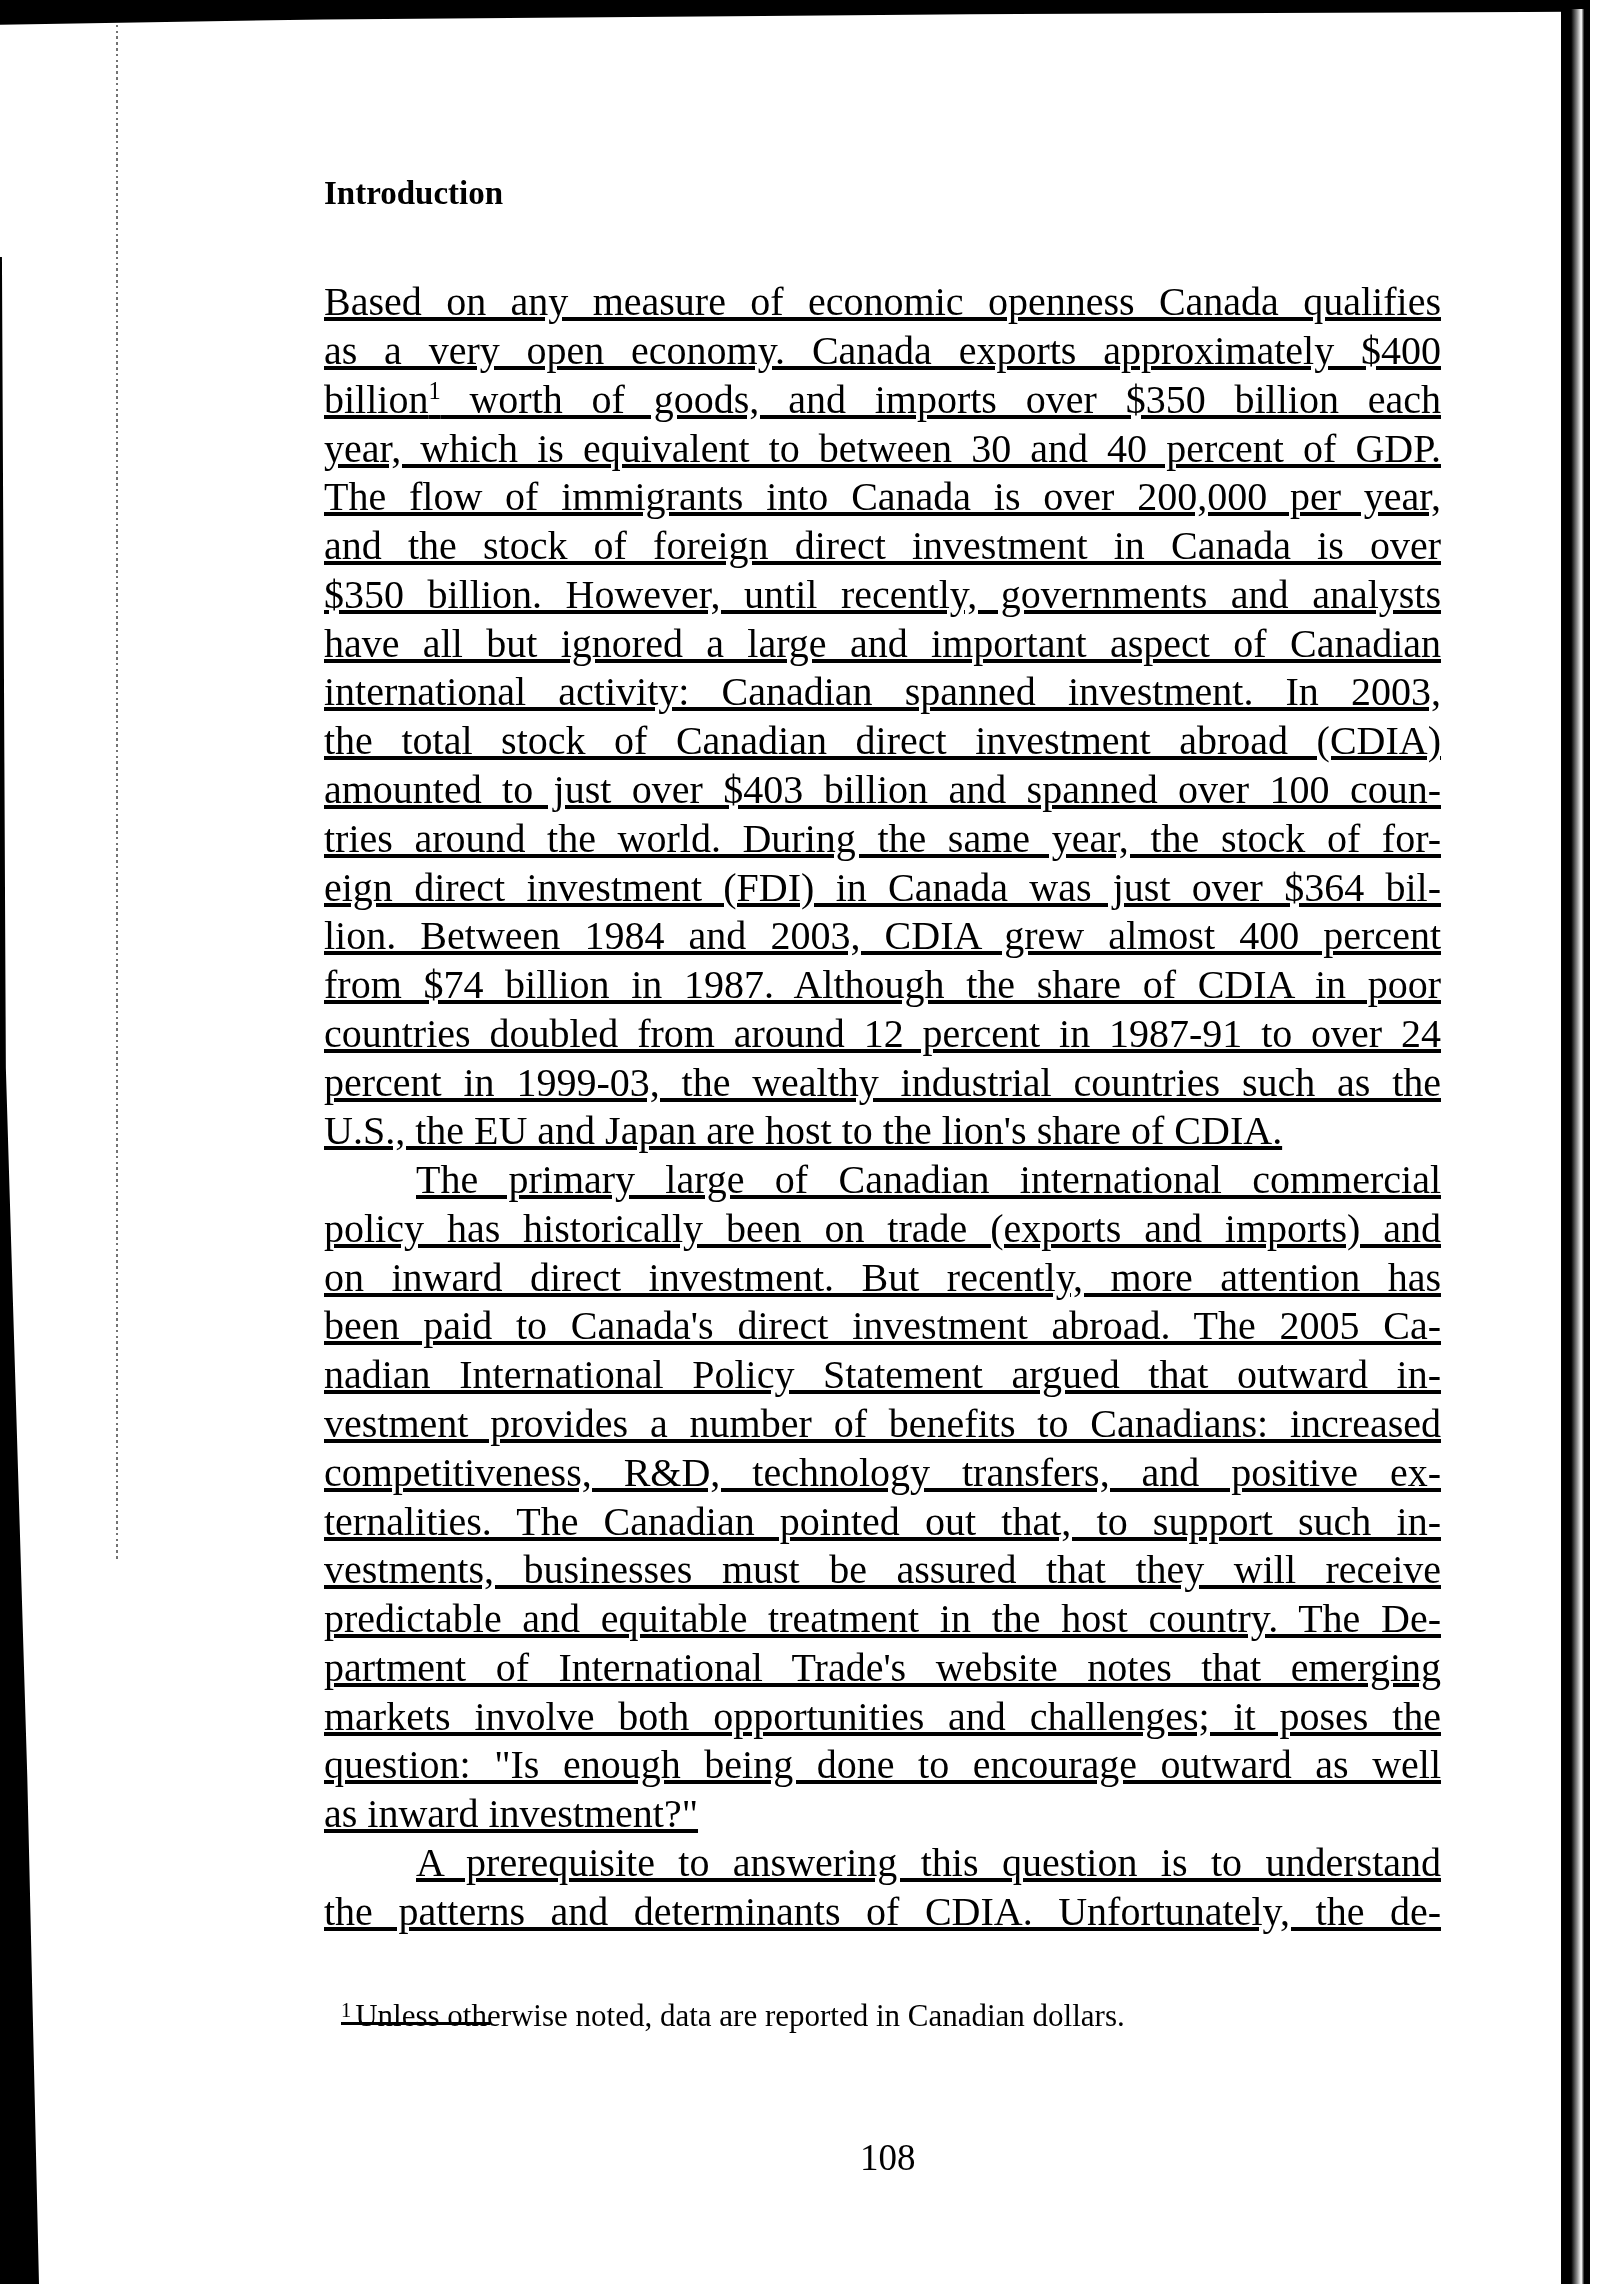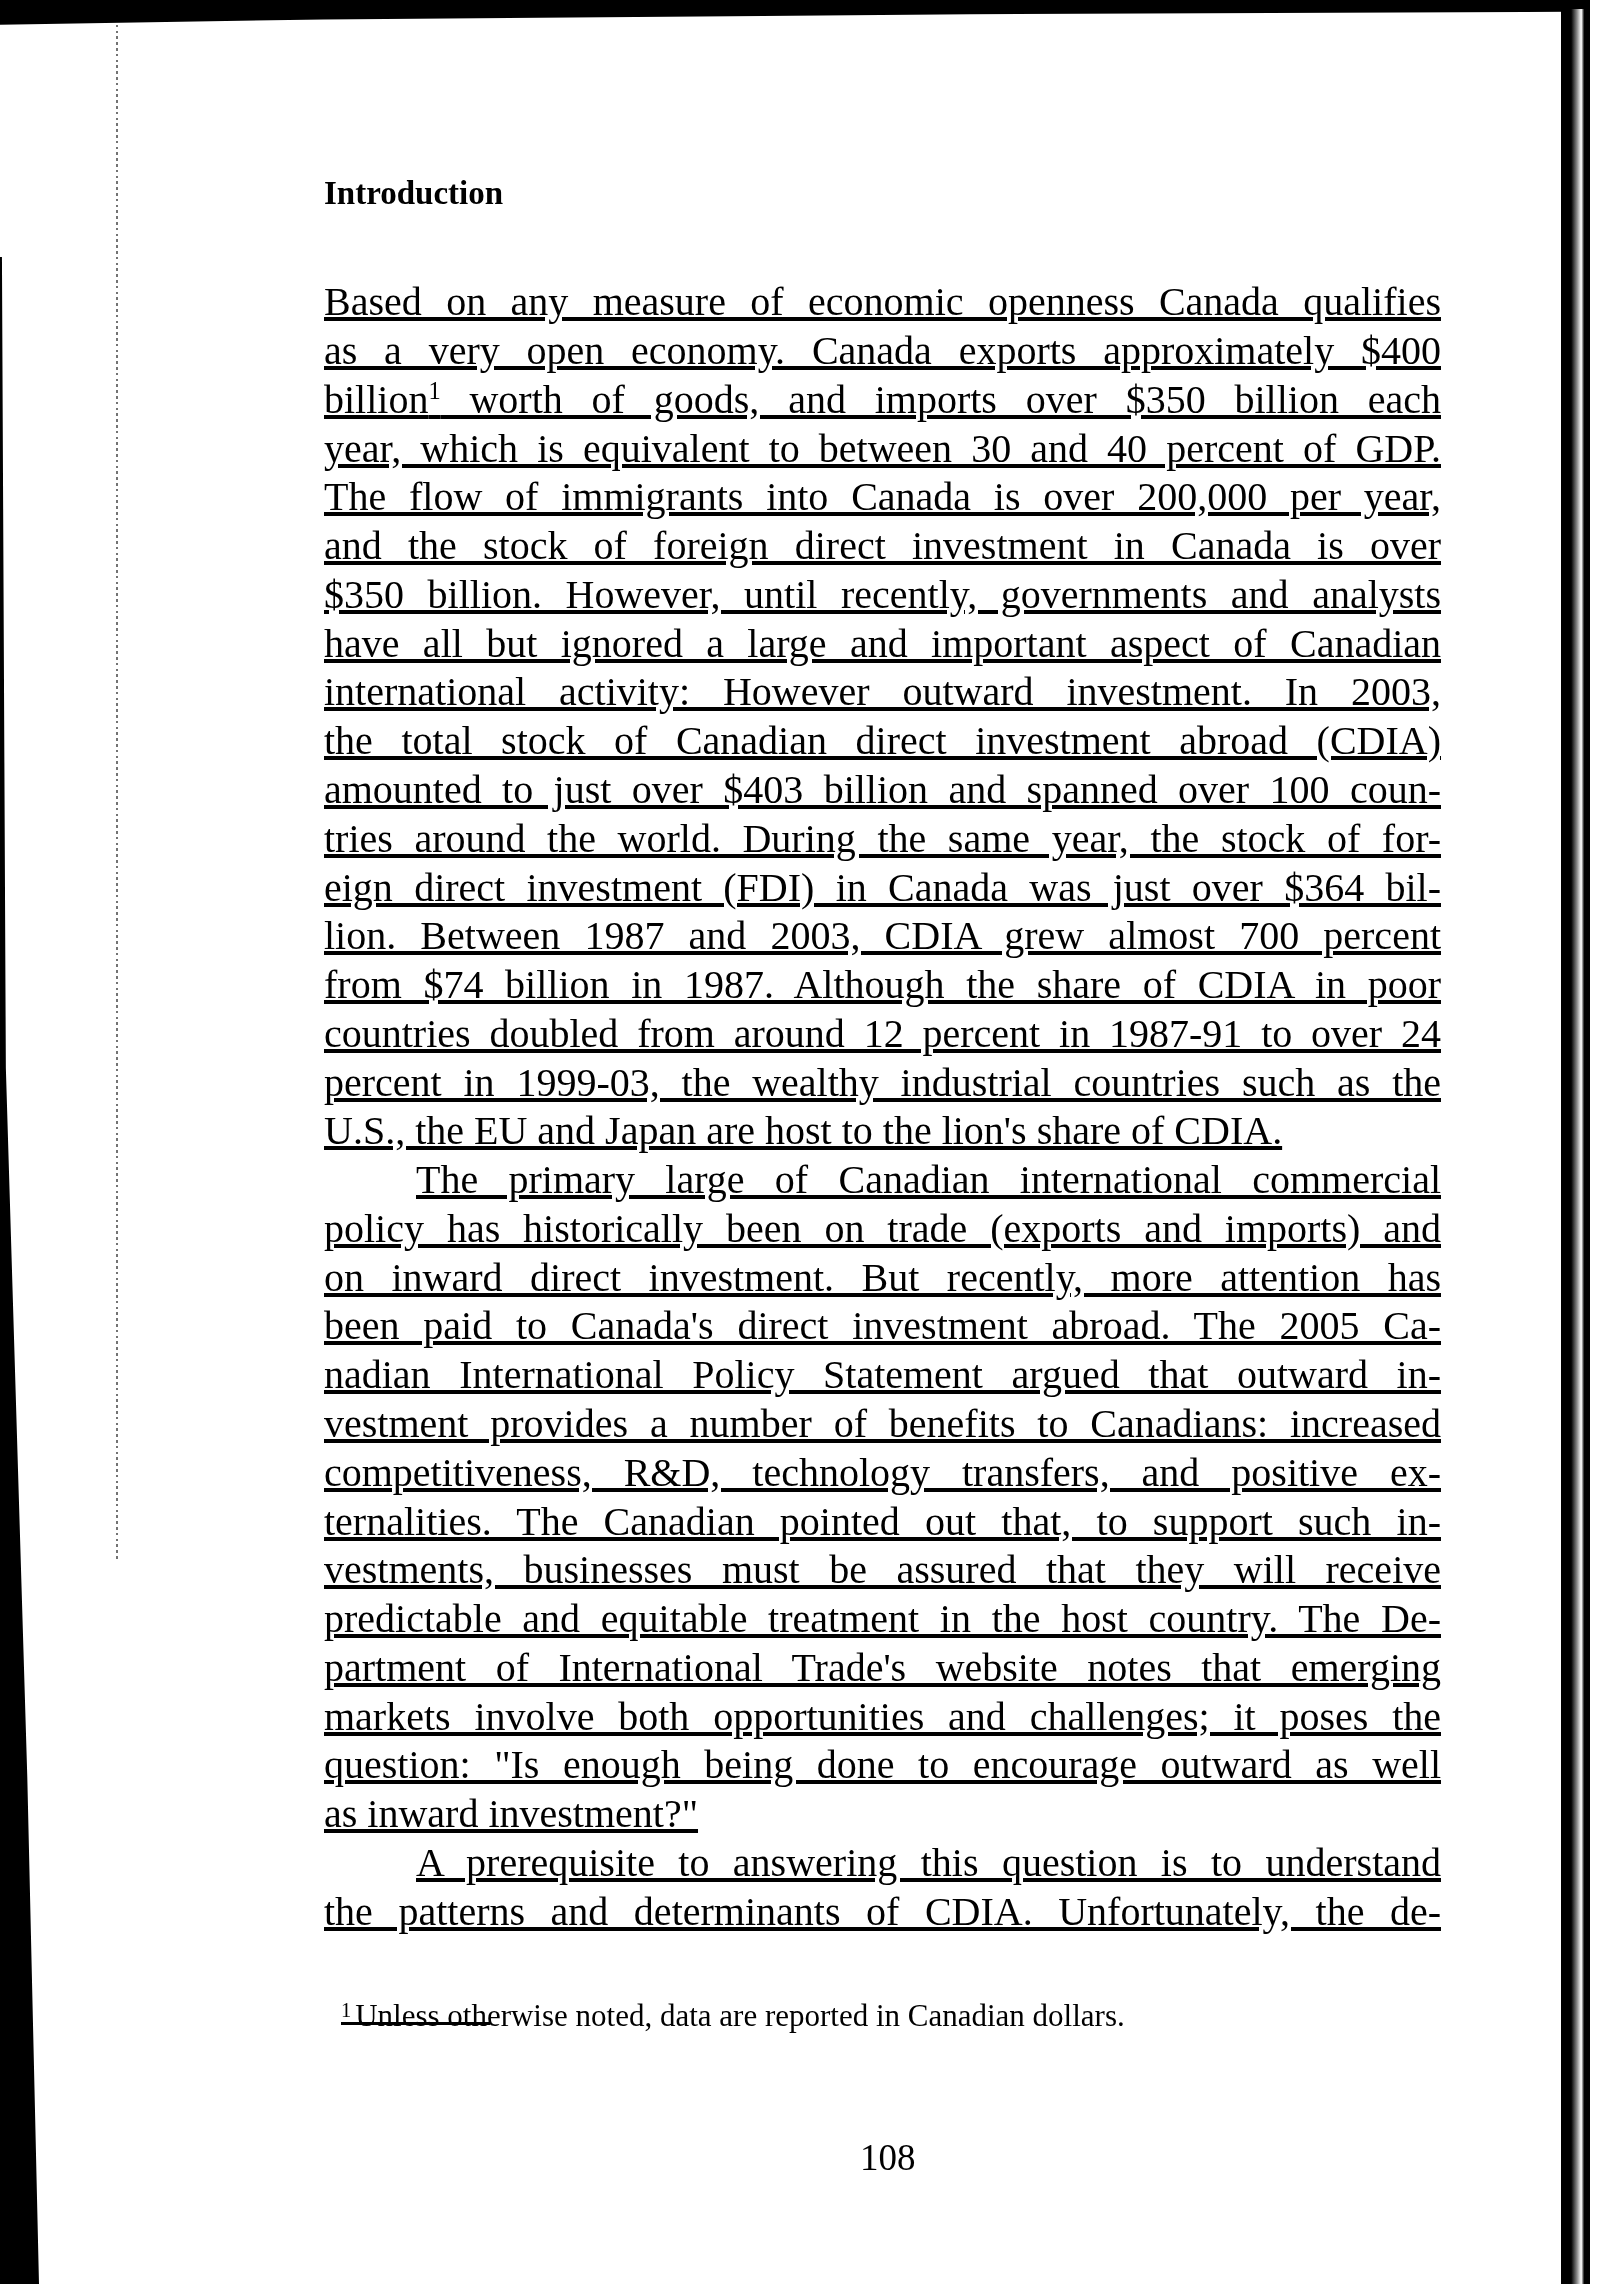--- a/index.html
+++ b/index.html
@@ -116,26 +116,26 @@
 
 <div>
   <div class="line" style="top:277px">Based on any measure of economic openness Canada qualifies</div>
   <div class="line" style="top:326px">as a very open economy. Canada exports approximately $400</div>
   <div class="line" style="top:375px"><span>billion</span><sup class="fn">1</sup><span> worth of goods, and imports over $350 billion each</span></div>
   <div class="line" style="top:424px">year, which is equivalent to between 30 and 40 percent of GDP.</div>
   <div class="line" style="top:472px">The flow of immigrants into Canada is over 200,000 per year,</div>
   <div class="line" style="top:521px">and the stock of foreign direct investment in Canada is over</div>
   <div class="line" style="top:570px">$350 billion. However, until recently, governments and analysts</div>
   <div class="line" style="top:619px">have all but ignored a large and important aspect of Canadian</div>
-  <div class="line" style="top:667px">international activity: However outward investment. In 2003,</div>
+  <div class="line" style="top:667px">international activity: Canadian spanned investment. In 2003,</div>
   <div class="line" style="top:716px">the total stock of Canadian direct investment abroad (CDIA)</div>
   <div class="line" style="top:765px">amounted to just over $403 billion and spanned over 100 coun-</div>
   <div class="line" style="top:814px">tries around the world.  During the same year, the stock of for-</div>
   <div class="line" style="top:863px">eign direct investment (FDI) in Canada was just over $364 bil-</div>
-  <div class="line" style="top:911px">lion. Between 1987 and 2003, CDIA grew almost 700 percent</div>
+  <div class="line" style="top:911px">lion. Between 1984 and 2003, CDIA grew almost 400 percent</div>
   <div class="line" style="top:960px">from $74 billion in 1987.  Although the share of CDIA in poor</div>
   <div class="line" style="top:1009px">countries doubled from around 12 percent in 1987-91 to over 24</div>
   <div class="line" style="top:1058px">percent in 1999-03, the wealthy industrial countries such as the</div>
   <div class="line last" style="top:1106px">U.S., the EU and Japan are host to the lion's share of CDIA.</div>
 </div>
 
 <div>
   <div class="line indent" style="top:1155px">The primary large of Canadian international commercial</div>
   <div class="line" style="top:1204px">policy has historically been on trade (exports and imports) and</div>
   <div class="line" style="top:1253px">on inward direct investment. But recently, more attention has</div>

